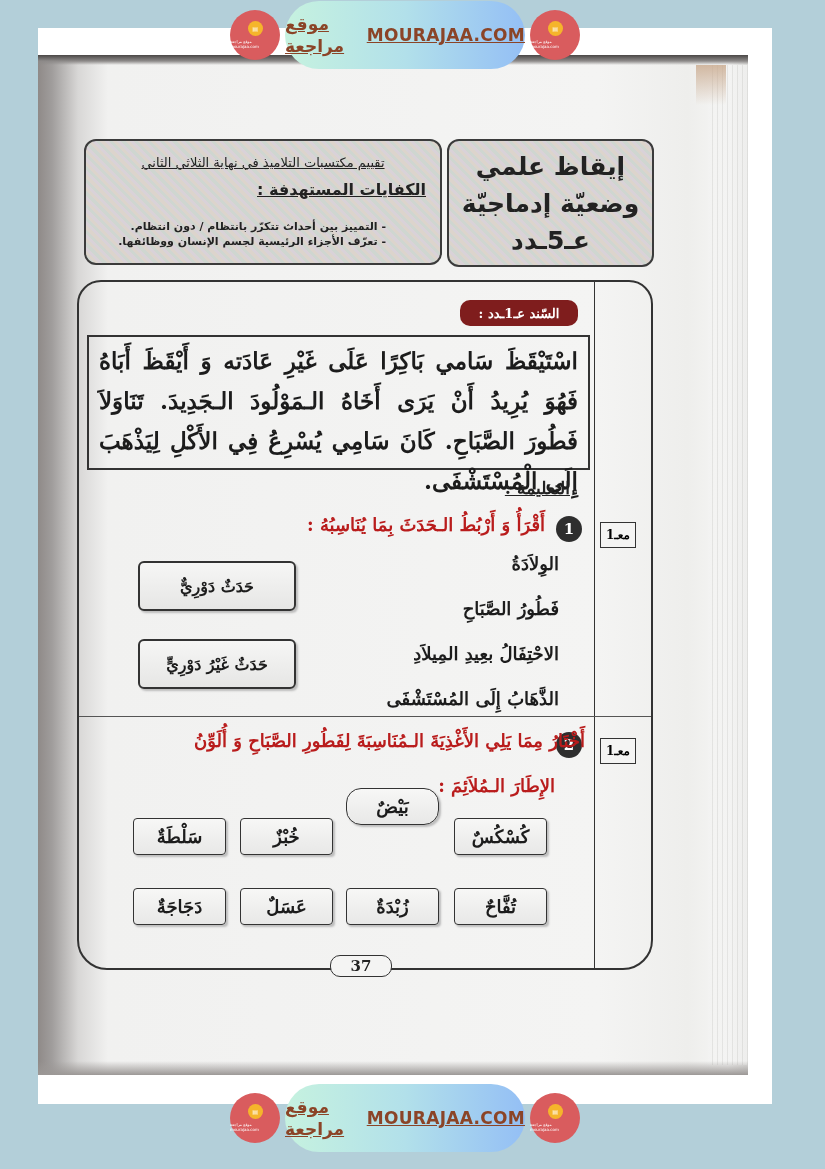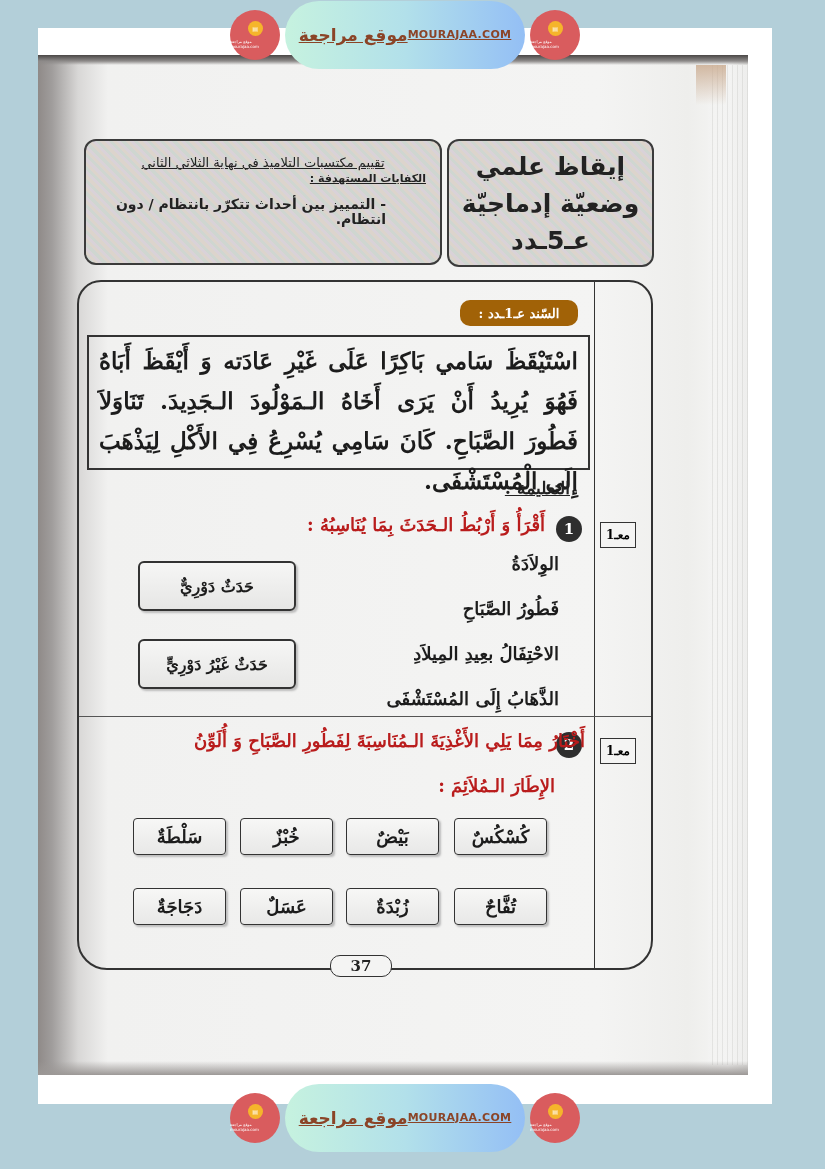--- a/index.html
+++ b/index.html
@@ -57,48 +57,48 @@
   .badge-circle .logo-text {
     font-size: 4px; color: #fff; margin-top: 3px; font-family: "DejaVu Sans", sans-serif;
   }
   .banner-pill {
     width: 240px; height: 68px; border-radius: 34px;
     background: linear-gradient(90deg, #c6f2df 0%, #b2e0ea 50%, #94bff5 100%);
     display: flex; flex-direction: row; align-items: center; justify-content: center;
     color: #8b4427; font-family: "DejaVu Sans", sans-serif; font-weight: bold;
   }
   .banner-pill .ar { font-size: 17px; text-decoration: underline; line-height: 22px; }
-  .banner-pill .en { font-size: 11px; text-decoration: underline; line-height: 24px; letter-spacing: .3px; }
+  .banner-pill .en { font-size: 17px; text-decoration: underline; line-height: 24px; letter-spacing: .3px; }
 
   
   .hdr-box {
     position: absolute; border: 2px solid #3b3b3b; border-radius: 12px;
     background: repeating-linear-gradient(45deg, #d9d2d8 0 3px, #cfd6d0 3px 6px, #dcd4cc 6px 9px);
     direction: rtl; color: #222;
   }
   .hdr-title-box { left: 447px; top: 139px; width: 207px; height: 128px;
     display: flex; flex-direction: column; align-items: center; justify-content: center;
     font-family: "DejaVu Sans", sans-serif; font-weight: bold; font-size: 25px; line-height: 37px; }
   .hdr-info-box { left: 84px; top: 139px; width: 358px; height: 126px; padding: 10px 14px;
     font-family: "DejaVu Sans", sans-serif; }
   .hdr-info-box .t1 { font-size: 13px; font-weight: normal; text-decoration: underline; text-align: center; margin-top: 4px; }
-  .hdr-info-box .t2 { font-size: 11px; font-weight: bold; text-decoration: underline; margin-top: 2px; }
-  .hdr-info-box .t3 { font-size: 14px; font-weight: bold; margin-top: 12px; margin-right: 40px; line-height: 15px; }
+  .hdr-info-box .t2 { font-size: 16px; font-weight: bold; text-decoration: underline; margin-top: 10px; }
+  .hdr-info-box .t3 { font-size: 11px; font-weight: bold; margin-top: 20px; margin-right: 40px; line-height: 15px; }
 
   
   .main-frame {
     position: absolute; left: 77px; top: 280px; width: 576px; height: 690px;
     border: 2px solid #333; border-radius: 24px 24px 30px 30px;
   }
   .side-line { position: absolute; left: 594px; top: 282px; width: 1px; height: 686px; background: #333; }
   .hline { position: absolute; left: 79px; width: 572px; height: 1px; background: #555; }
 
   .sanad-tag {
     position: absolute; left: 460px; top: 300px; width: 118px; height: 26px;
-    background: #a16207; border-radius: 10px; color: #fff;
+    background: #7f1d1d; border-radius: 10px; color: #fff;
     font-size: 13px; font-weight: bold; display: flex; align-items: center; justify-content: center;
     direction: rtl;
   }
   .text-box {
     position: absolute; left: 87px; top: 335px; width: 503px; height: 135px;
     border: 2px solid #333; direction: rtl; padding: 4px 10px;
     font-size: 23px; font-weight: bold; line-height: 40px; color: #1c1c1c; text-align: justify;
   }
   .instr-label {
     position: absolute; left: 430px; top: 478px; width: 140px; direction: rtl;
@@ -170,20 +170,21 @@
 <div class="hdr-box hdr-title-box">
   <div>إيقاظ علمي</div>
   <div>وضعيّة إدماجيّة</div>
   <div>عـ5ـدد</div>
 </div>
 <div class="hdr-box hdr-info-box">
   <div class="t1">تقييم مكتسبات التلاميذ في نهاية الثلاثي الثاني</div>
   <div class="t2">الكفايات المستهدفة :</div>
   <div class="t3">
     <div>- التمييز بين أحداث تتكرّر بانتظام / دون انتظام.</div>
+    <div>- تعرّف الأجزاء الرئيسية لجسم الإنسان ووظائفها.</div>
   </div>
 </div>
 
 <div class="main-frame"></div>
 <div class="side-line"></div>
 <div class="hline" style="top:716px;"></div>
 
 <div class="sanad-tag">السّند عـ1ـدد :</div>
 <div class="text-box">اسْتَيْقَظَ سَامي بَاكِرًا عَلَى غَيْرِ عَادَته وَ أَيْقَظَ أَبَاهُ فَهُوَ يُرِيدُ أَنْ يَرَى أَخَاهُ الـمَوْلُودَ الـجَدِيدَ. تَنَاوَلاَ فَطُورَ الصَّبَاحِ. كَانَ سَامِي يُسْرِعُ فِي الأَكْلِ لِيَذْهَبَ إِلَى الْمُسْتَشْفَى.</div>
 
@@ -200,21 +201,21 @@
 
 <div class="cat-box" style="left:138px; top:561px;">حَدَثٌ دَوْرِيٌّ</div>
 <div class="cat-box" style="left:138px; top:639px;">حَدَثٌ غَيْرُ دَوْرِيٍّ</div>
 
 <div class="ma-label" style="top:738px;">معـ1</div>
 <div class="num-badge" style="left:556px; top:732px;">2</div>
 <div class="q-text" style="right:240px; top:730px;">أَخْتَارُ مِمَا يَلِي الأَغْذِيَةَ الـمُنَاسِبَةَ لِفَطُورِ الصَّبَاحِ وَ أُلَوِّنُ</div>
 <div class="q-text" style="right:270px; top:775px;">الإِطَارَ الـمُلاَئِمَ :</div>
 
 <div class="food-box" style="left:454px; top:818px;">كُسْكُسٌ</div>
-<div class="food-box" style="left:346px; top:818px;">بَيْضٌ</div>
+<div class="food-box" style="left:346px; top:788px;border-radius:15px;">بَيْضٌ</div>
 <div class="food-box" style="left:240px; top:818px;">خُبْزٌ</div>
 <div class="food-box" style="left:133px; top:818px;">سَلْطَةٌ</div>
 
 <div class="food-box" style="left:454px; top:888px;">تُفَّاحٌ</div>
 <div class="food-box" style="left:346px; top:888px;">زُبْدَةٌ</div>
 <div class="food-box" style="left:240px; top:888px;">عَسَلٌ</div>
 <div class="food-box" style="left:133px; top:888px;">دَجَاجَةٌ</div>
 
 <div class="page-num">37</div>
 

